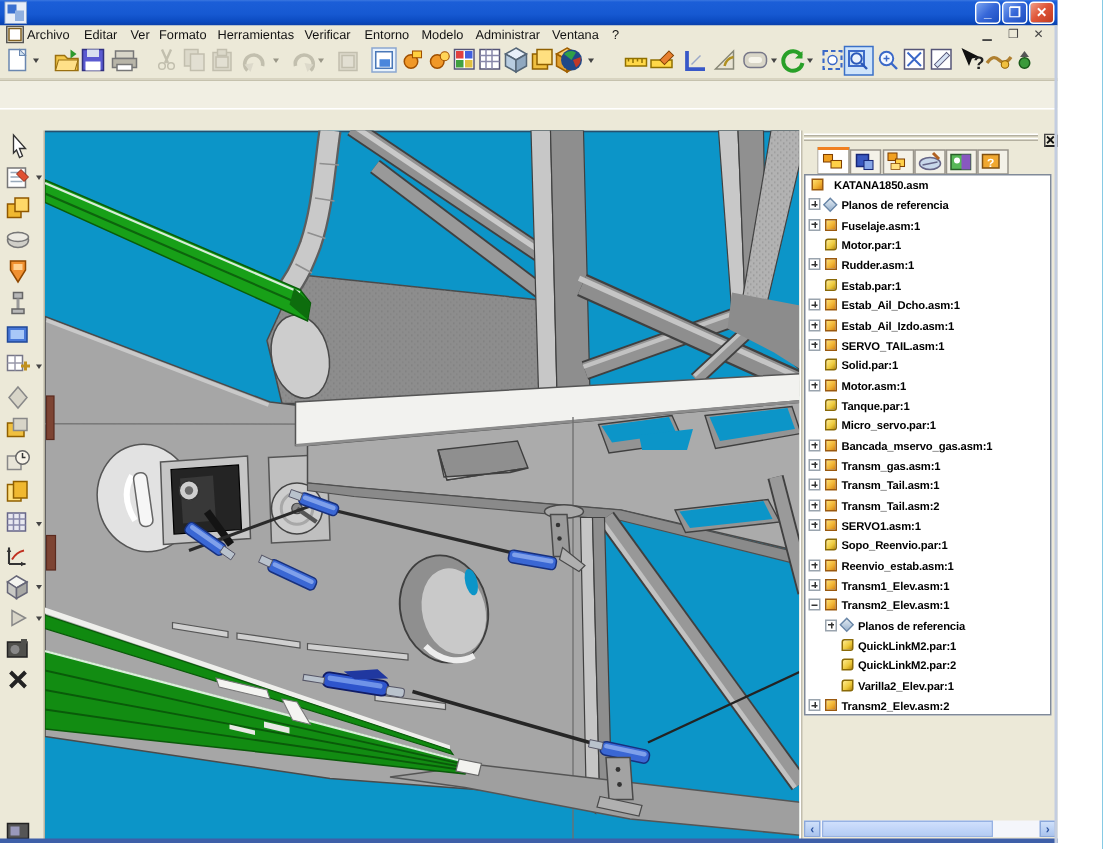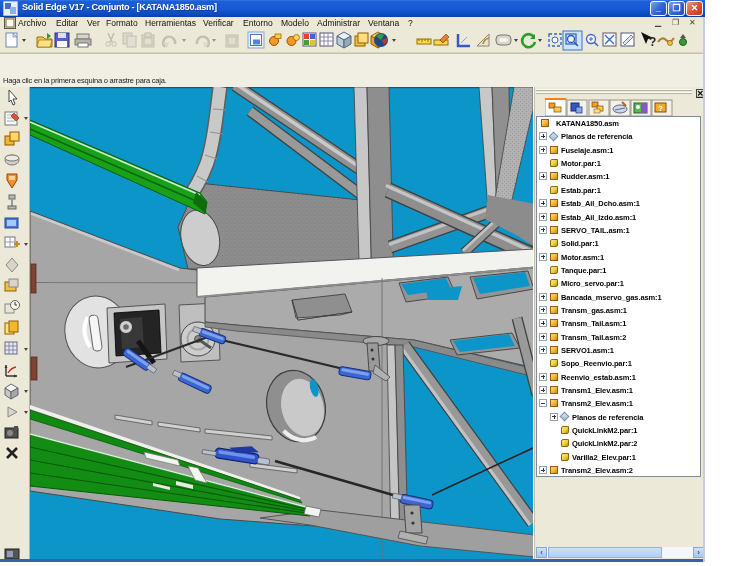--- a/index.html
+++ b/index.html
@@ -46,21 +46,20 @@
 </style>
 </head>
 <body>
 <div id="win">
   <div id="title">
     <svg class="abs" style="left:3px;top:1px" width="15" height="15">
         <rect width="15" height="15" fill="#e8eef8" stroke="#6a8ac0"></rect>
         <rect x="2" y="2" width="6" height="6" fill="#3a70d0"></rect>
         <rect x="7" y="6" width="6" height="7" fill="#90b0e0"></rect>
       </svg>
-    <span class="txt">Solid Edge V17 - Conjunto - [KATANA1850.asm]</span>
     <div class="tbtn bmin" style="left:650px;">_</div>
     <div class="tbtn bmax" style="left:668px;">❐</div>
     <div class="tbtn bclose" style="left:686px;">✕</div>
   </div>
   <div id="menubar">
     <svg class="abs" style="left:4px;top:0px" width="12" height="12">
         <rect x="0.5" y="0.5" width="11" height="11" fill="#ece9d8" stroke="#555"></rect>
         <rect x="2" y="2" width="8" height="8" fill="#fff" stroke="#806020"></rect>
       </svg>
     <span style="left:18px">Archivo</span>
@@ -231,23 +230,20 @@
           <path d="M0,8 q4,-6 8,-2 q4,4 8,-2" fill="none" stroke="#b08030" stroke-width="2.2"></path>
           <circle cx="12" cy="9" r="2.5" fill="#f0c040" stroke="#906000" stroke-width="0.7"></circle>
         </g>
     <g transform="translate(678,3)">
           <circle cx="5" cy="9" r="3.5" fill="#3a9a3a" stroke="#1a5a1a"></circle>
           <path d="M5,1 l3,4 h-6 z" fill="#555"></path>
         </g>
   </svg>
   </div>
   <div id="tb2"></div>
-  <div id="prompt">
-      <span>Haga clic en la primera esquina o arrastre para caja.</span>
-    </div>
   <div id="lefttb">
   <svg width="30" height="473" style="position:absolute;left:0;top:0">
     <g transform="translate(6,3)">
           <path d="M3,0 L11,9 L7,9 L9,14 L7,15 L5,10 L3,12 Z" fill="#fff" stroke="#333" stroke-width="0.9"></path>
         </g>
     <g transform="translate(5,24)">
           <rect x="0" y="1" width="12" height="13" fill="#fff" stroke="#777"></rect>
           <path d="M2,4 h8 M2,7 h8 M2,10 h8" stroke="#9ab"></path>
           <path d="M9,2 l5,5 -3,3 -5,-5 z" fill="#e05030" stroke="#802010" stroke-width="0.6"></path>
         </g>

